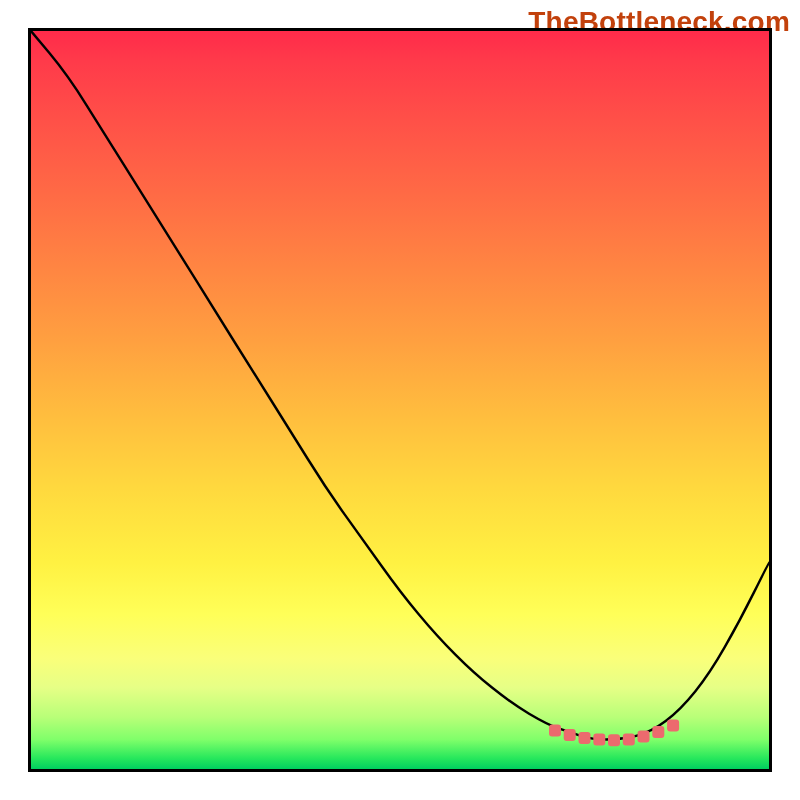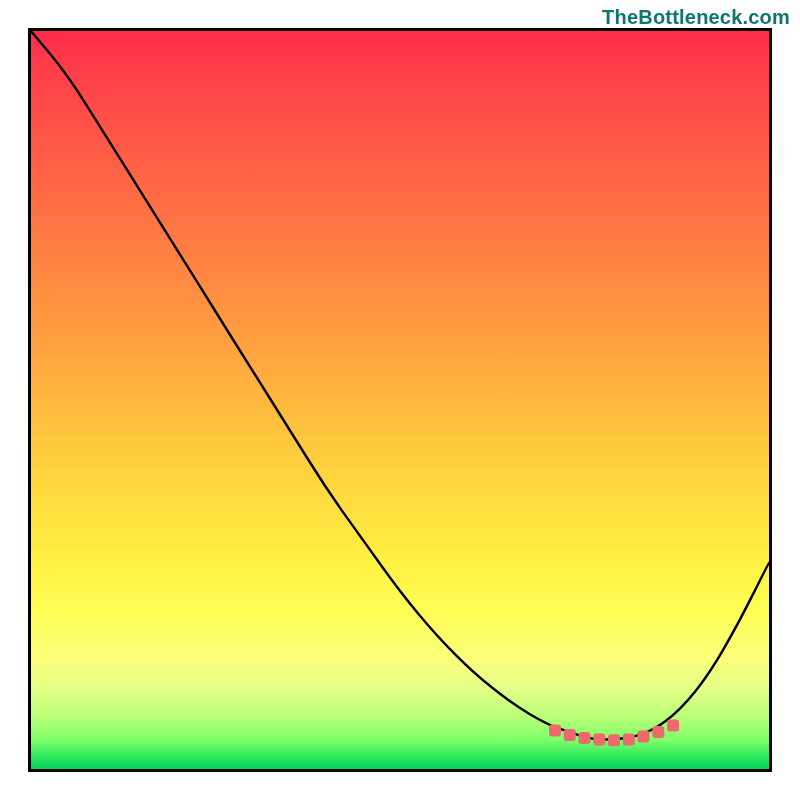--- a/index.html
+++ b/index.html
@@ -46,23 +46,23 @@
   }
   .svg-overlay {
     position: absolute;
     left: 0; top: 0; width: 100%; height: 100%;
     pointer-events: none;
   }
   .watermark {
     position: absolute;
     top: 6px;
     right: 10px;
-    font-size: 20px;
+    font-size: 28px;
     font-weight: 600;
-    color: #0f766e;
+    color: #c2410c;
     letter-spacing: 0.2px;
   }
 </style>
 </head>
 <body>
 
 <div class="watermark">TheBottleneck.com</div>
 
 <div class="chart-frame">
   <div class="gradient-bg"></div>

